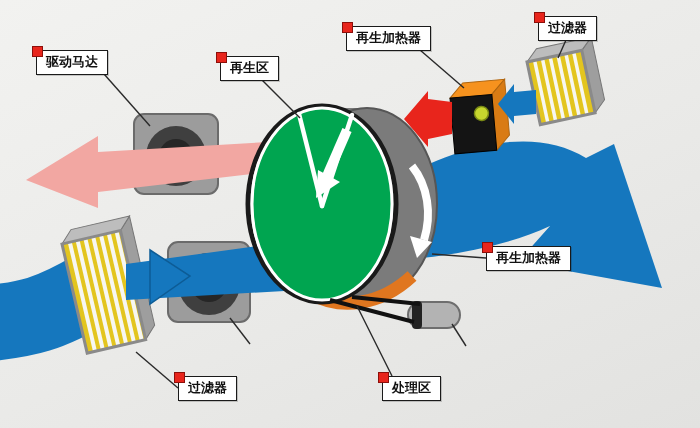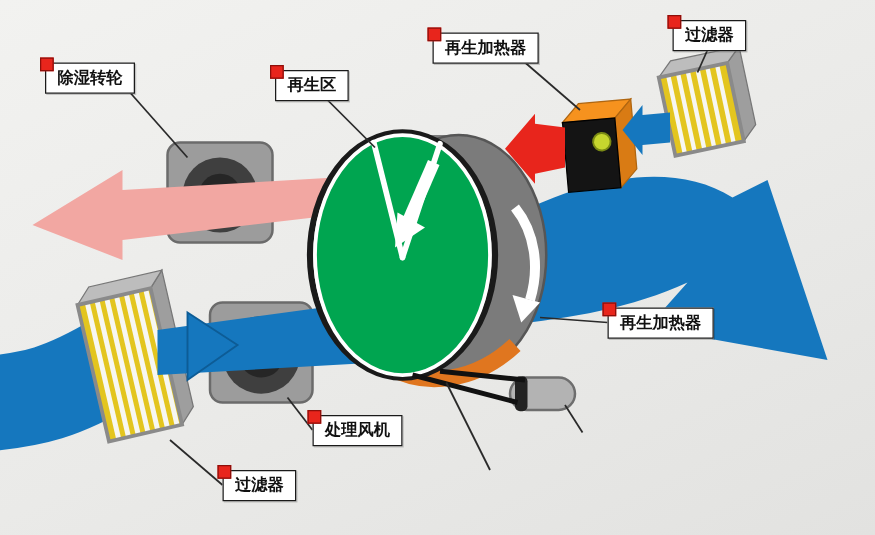--- a/index.html
+++ b/index.html
@@ -124,40 +124,40 @@
       <line x1="486" y1="258" x2="432" y2="254"></line>
       <line x1="466" y1="346" x2="452" y2="324"></line>
       <line x1="392" y1="376" x2="357" y2="306"></line>
       <line x1="250" y1="344" x2="230" y2="318"></line>
       <line x1="178" y1="388" x2="136" y2="352"></line>
     </g>
   </svg>
 
   <div class="label" style="left:36px;top:50px">
     <span class="marker"></span>
-    <span>除湿转轮</span>
+    <span>驱动马达</span>
   </div>
   <div class="label" style="left:346px;top:26px">
     <span class="marker"></span>
     <span>再生加热器</span>
   </div>
   <div class="label" style="left:220px;top:56px">
     <span class="marker"></span>
     <span>再生区</span>
   </div>
   <div class="label" style="left:538px;top:16px">
     <span class="marker"></span>
     <span>过滤器</span>
   </div>
   <div class="label" style="left:486px;top:246px">
     <span class="marker"></span>
     <span>再生加热器</span>
   </div>
-  <div class="label" style="left:250px;top:332px">
+  <div class="label" style="left:382px;top:376px">
     <span class="marker"></span>
-    <span>处理风机</span>
+    <span>处理区</span>
   </div>
   <div class="label" style="left:178px;top:376px">
     <span class="marker"></span>
     <span>过滤器</span>
   </div>
 
 </div>
 
 </body></html>

